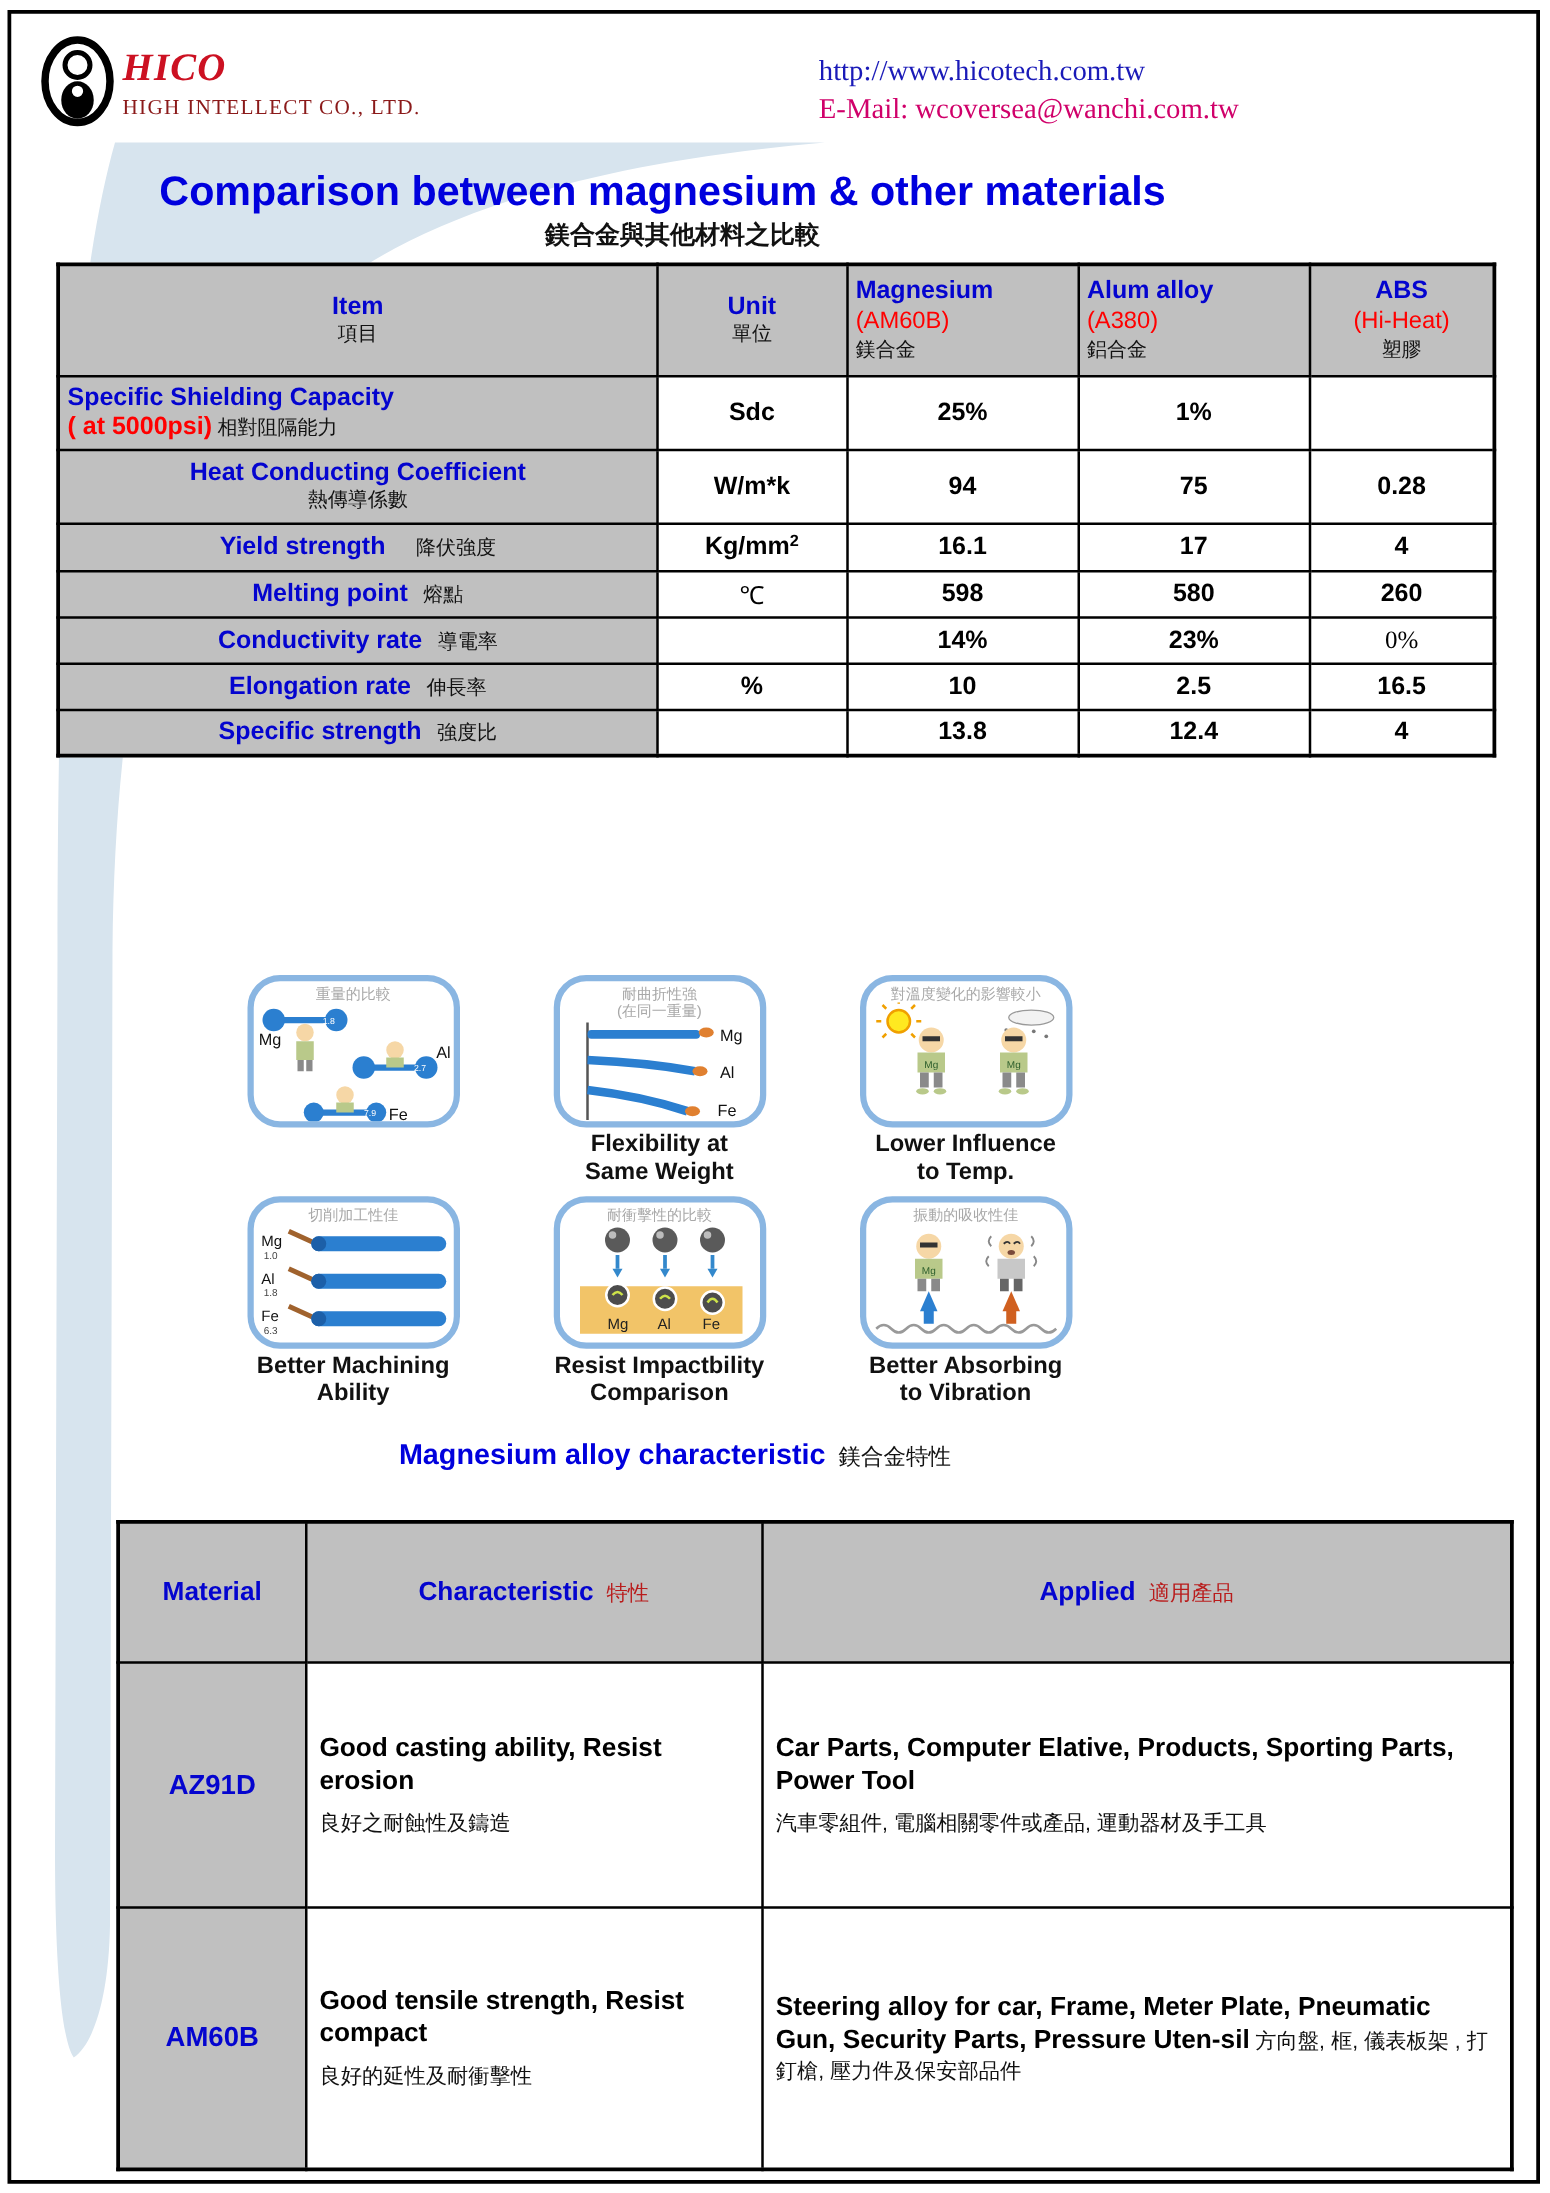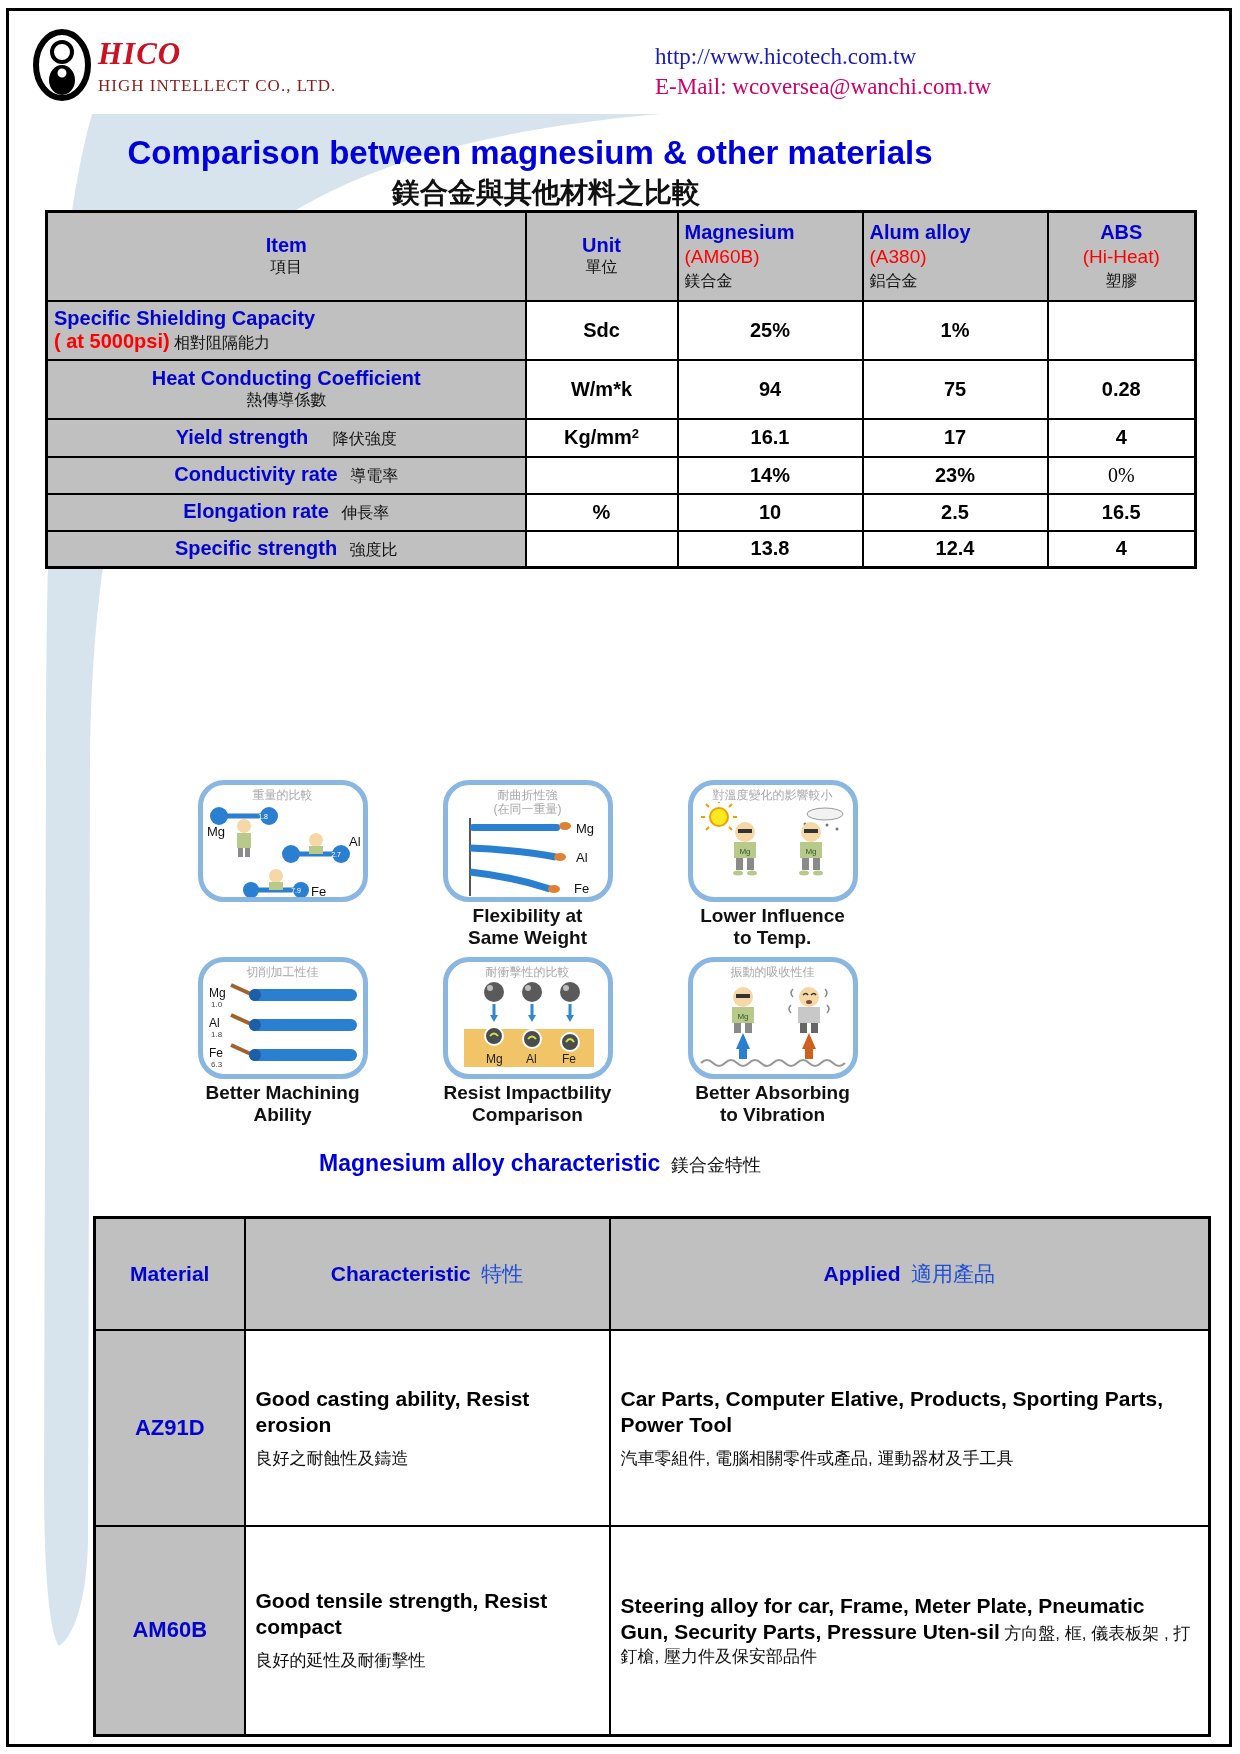--- a/index.html
+++ b/index.html
@@ -21,21 +21,21 @@
     font-size:17px; color:#8b1a1a; letter-spacing:1px; }
   .site-url { left:655px; top:44px; font-family:"Liberation Serif", serif;
     font-size:23px; color:#1a1ab8; }
   .site-mail { left:655px; top:74px; font-family:"Liberation Serif", serif;
     font-size:23px; color:#d0006a; }
 
   
   .main-title { left:0; top:134px; width:1060px; text-align:center;
     font-size:33px; font-weight:bold; color:#0000dd; }
   .sub-title { left:0; top:174px; width:1060px; text-align:center;
-    font-family:Liberation Sans, sans-serif; font-size:28px; font-weight:bold; color:#111;padding-left:32px; }
+    font-family:Liberation Sans, sans-serif; font-size:20px; font-weight:bold; color:#111;padding-left:32px; }
 
   
   .cmp-wrap { left:45px; top:210px; }
   table.cmp { border-collapse:collapse; table-layout:fixed; width:1149px;
     border:3px solid #000; background:#fff; }
   table.cmp td { border:2px solid #000; text-align:center; vertical-align:middle; padding:2px 6px; }
   .gray { background:#c0c0c0; }
   .blue { color:#0404cf; }
   .red { color:#ff0000; }
   .b { font-weight:bold; }
@@ -67,21 +67,21 @@
   .sec2-title { left:0; top:1150px; width:1080px; text-align:center; }
   .sec2-title .e { font-size:23px; font-weight:bold; color:#0000dd; }
   .sec2-title .c { font-size:18px; color:#111; margin-left:6px; }
 
   table.chr { border-collapse:collapse; table-layout:fixed; width:1115px;
     border:3px solid #000; background:#fff; }
   .chr-wrap { left:65px; top:1216px;padding-left:28px; }
   table.chr td { border:2px solid #000; vertical-align:middle; padding:6px 10px; }
   .chr-head { text-align:center; }
   .chr-head .e { font-size:21px; font-weight:bold; color:#0404cf; }
-  .chr-head .c { font-size:21px; color:#1d4ed8; margin-left:6px;text-align:right; }
+  .chr-head .c { font-size:17px; color:#b91c1c; margin-left:6px;text-align:right; }
   .mat-cell { text-align:center; font-size:22px; font-weight:bold; color:#0404cf; }
   .chr-en { font-size:21px; font-weight:bold; color:#000; line-height:26px; }
   .chr-zh { font-size:17px; color:#111; margin-top:10px; line-height:22px; }
   .chr-zh-inline { font-size:17px; font-weight:normal; color:#111; }
 </style>
 </head>
 <body>
 
 <svg class="swoosh" width="1240" height="1754">
   <path d="M 92 114 L 660 114 C 360 140 235 225 172 335 C 122 430 92 560 90 760 L 88 1540 C 87 1600 74 1636 59 1646 C 48 1630 44 1560 44 1480 L 46 760 C 46 410 62 220 92 114 Z" fill="#d7e4ee"></path>
@@ -168,20 +168,30 @@
     <td class="gray">
       <span class="blue b en">Yield strength</span>
       <span class="zh zh-inline-lg">降伏強度</span>
     </td>
     <td><span class="val">Kg/mm</span><sup class="b">2</sup></td>
     <td class="val">16.1</td>
     <td class="val">17</td>
     <td class="val">4</td>
   </tr>
 
+  <tr style="height:37px">
+    <td class="gray">
+      <span class="blue b en">Melting point</span>
+      <span class="zh zh-inline">熔點</span>
+    </td>
+    <td class="val" style="font-weight:normal">℃</td>
+    <td class="val">598</td>
+    <td class="val">580</td>
+    <td class="val">260</td>
+  </tr>
 
   <tr style="height:37px">
     <td class="gray">
       <span class="blue b en">Conductivity rate</span>
       <span class="zh zh-inline">導電率</span>
     </td>
     <td class="val"></td>
     <td class="val">14%</td>
     <td class="val">23%</td>
     <td class="val" style="font-family:'Liberation Serif',serif;font-weight:normal">0%</td>

